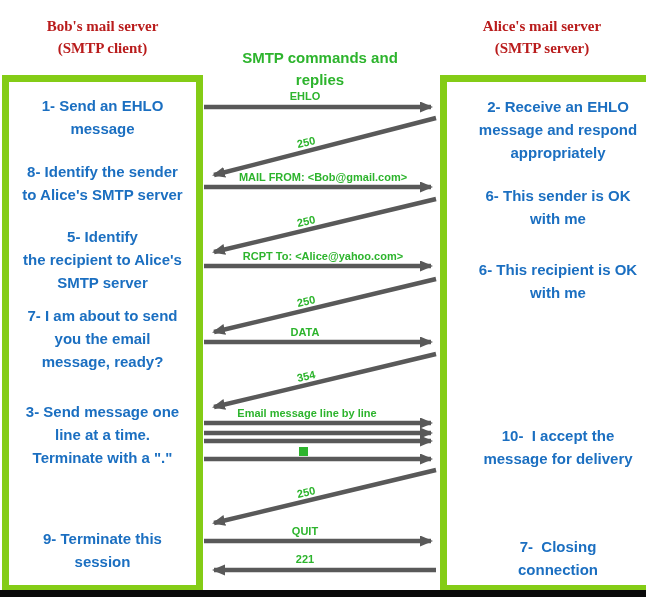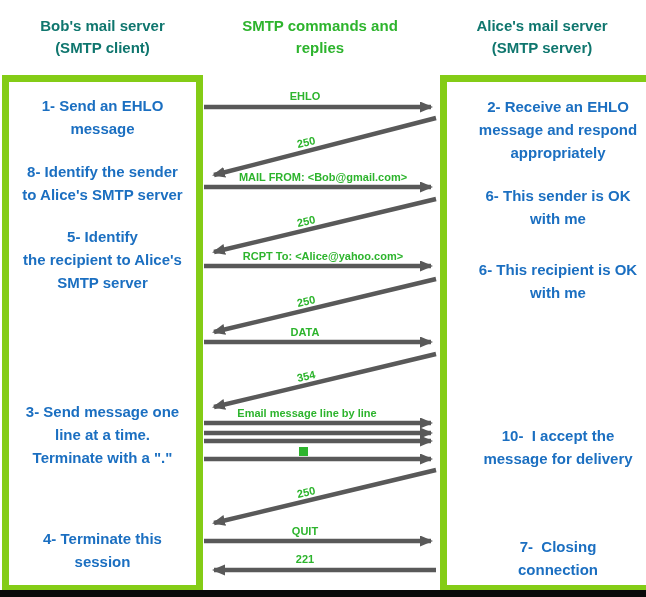--- a/index.html
+++ b/index.html
@@ -1,21 +1,21 @@
 <!DOCTYPE html>
 <html><head>
 <meta charset="utf-8">
 <style>
   html,body { margin:0; padding:0; background:#ffffff; }
   body { width:646px; height:597px; font-family:"Liberation Sans", sans-serif; font-weight:700; }
   #canvas { position:relative; width:646px; height:597px; overflow:hidden; background:#ffffff; }
 
   .hdr { position:absolute; top:15px; text-align:center; font-size:15px; line-height:22px; white-space:pre-wrap; }
-  .hdr-gray  { color:#0f766e; }
-  .hdr-green { color:#2DB42D; }
+  .hdr-gray  { color:#b91c1c;font-family:Liberation Serif, serif; }
+  .hdr-green { color:#2DB42D;margin-top:32px; }
   #hdr-left   { left:2px;   width:201px; }
   #hdr-middle { left:203px; width:234px; }
   #hdr-right  { left:440px; width:204px; }
 
   .box { position:absolute; top:75px; height:517px; border:7px solid #84cc16; background:#ffffff; box-sizing:border-box; }
   #client-box { left:2px;   width:201px; }
   #server-box { left:440px; width:236px; }
 
   .box-item { position:absolute; left:0; right:0; text-align:center; color:#1B6FC1;
               font-size:15px; line-height:23px; white-space:pre-wrap; }
@@ -39,24 +39,27 @@
 (SMTP server)</div>
 
   <div id="client-box" class="box">
     <div class="box-item" style="top:12px">1- Send an EHLO
 message</div>
     <div class="box-item" style="top:78px">8- Identify the sender
 to Alice's SMTP server</div>
     <div class="box-item" style="top:143px">5- Identify
 the recipient to Alice's
 SMTP server</div>
+    <div class="box-item" style="top:222px">7- I am about to send
+you the email
+message, ready?</div>
     <div class="box-item" style="top:318px">3- Send message one
 line at a time.
 Terminate with a "."</div>
-    <div class="box-item" style="top:445px">4- Terminate this
+    <div class="box-item" style="top:445px">9- Terminate this
 session</div>
   </div>
 
   <div id="server-box" class="box">
     <div class="box-item" style="top:13px">2- Receive an EHLO
 message and respond
 appropriately</div>
     <div class="box-item" style="top:102px">6- This sender is OK
 with me</div>
     <div class="box-item" style="top:176px">6- This recipient is OK

